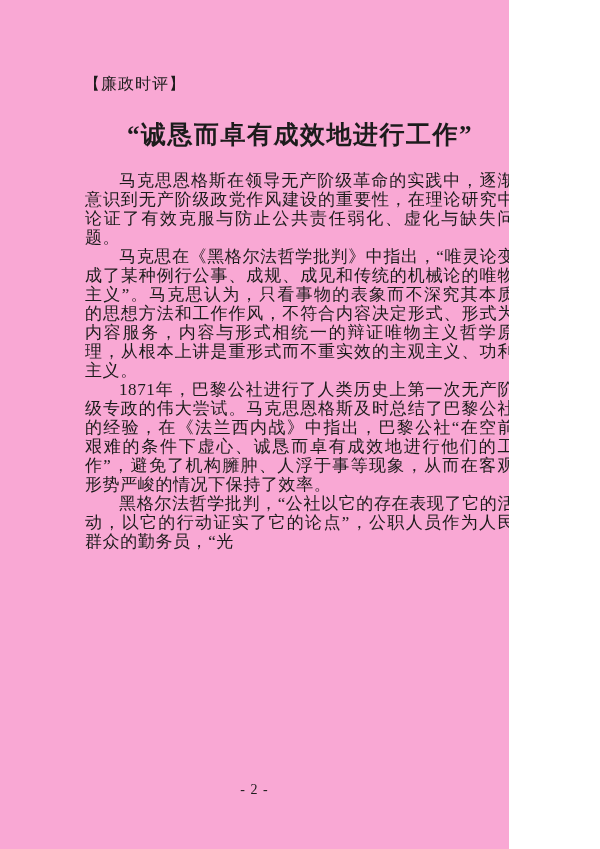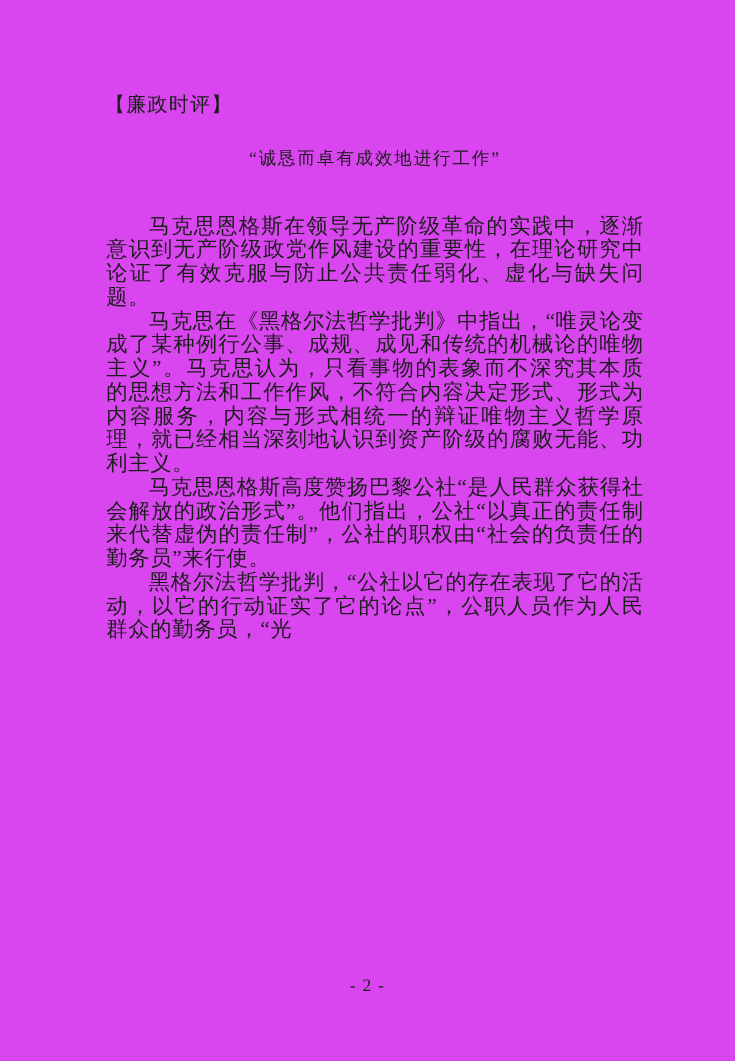--- a/index.html
+++ b/index.html
@@ -2,44 +2,45 @@
 <html><head>
 <meta charset="utf-8">
 <style>
   html, body {
     margin: 0;
     padding: 0;
     background: #ffffff;
   }
   .page {
     position: relative;
-    width: 588px;
+    width: 493px;
     height: 849px;
-    background: #d946ef;
+    background: #f9a8d4;
     color: #1c1c1c;
     font-family: "Liberation Serif", "DejaVu Serif", serif;
     overflow: hidden;
+    padding-left: 16px;
   }
   .section-label {
     position: absolute;
     left: 84px;
     top: 74px;
     font-size: 16px;
     letter-spacing: 1px;
     white-space: nowrap;
   }
   .article-title {
     position: absolute;
     left: 85px;
     width: 430px;
     top: 118px;
     margin: 0;
     text-align: center;
-    font-size: 14px;
-    font-weight: normal;
+    font-size: 25px;
+    font-weight: bold;
     letter-spacing: 1.5px;
     white-space: nowrap;
   }
   .article-body {
     position: absolute;
     left: 85px;
     top: 171px;
     width: 430px;
     font-size: 17px;
     line-height: 19px;
@@ -65,20 +66,20 @@
 <body>
 
 <div class="page">
 
   <div class="section-label">【廉政时评】</div>
 
   <h1 class="article-title">“诚恳而卓有成效地进行工作”</h1>
 
   <div class="article-body">
     <p>马克思恩格斯在领导无产阶级革命的实践中，逐渐意识到无产阶级政党作风建设的重要性，在理论研究中论证了有效克服与防止公共责任弱化、虚化与缺失问题。</p>
-    <p>马克思在《黑格尔法哲学批判》中指出，“唯灵论变成了某种例行公事、成规、成见和传统的机械论的唯物主义”。马克思认为，只看事物的表象而不深究其本质的思想方法和工作作风，不符合内容决定形式、形式为内容服务，内容与形式相统一的辩证唯物主义哲学原理，就已经相当深刻地认识到资产阶级的腐败无能、功利主义。</p>
-    <p>马克思恩格斯高度赞扬巴黎公社“是人民群众获得社会解放的政治形式”。他们指出，公社“以真正的责任制来代替虚伪的责任制”，公社的职权由“社会的负责任的勤务员”来行使。</p>
+    <p>马克思在《黑格尔法哲学批判》中指出，“唯灵论变成了某种例行公事、成规、成见和传统的机械论的唯物主义”。马克思认为，只看事物的表象而不深究其本质的思想方法和工作作风，不符合内容决定形式、形式为内容服务，内容与形式相统一的辩证唯物主义哲学原理，从根本上讲是重形式而不重实效的主观主义、功利主义。</p>
+    <p>1871年，巴黎公社进行了人类历史上第一次无产阶级专政的伟大尝试。马克思恩格斯及时总结了巴黎公社的经验，在《法兰西内战》中指出，巴黎公社“在空前艰难的条件下虚心、诚恳而卓有成效地进行他们的工作”，避免了机构臃肿、人浮于事等现象，从而在客观形势严峻的情况下保持了效率。</p>
     <p>黑格尔法哲学批判，“公社以它的存在表现了它的活动，以它的行动证实了它的论点”，公职人员作为人民群众的勤务员，“光</p>
   </div>
 
   <div class="page-footer">- 2 -</div>
 
 </div>
 
 </body></html>

